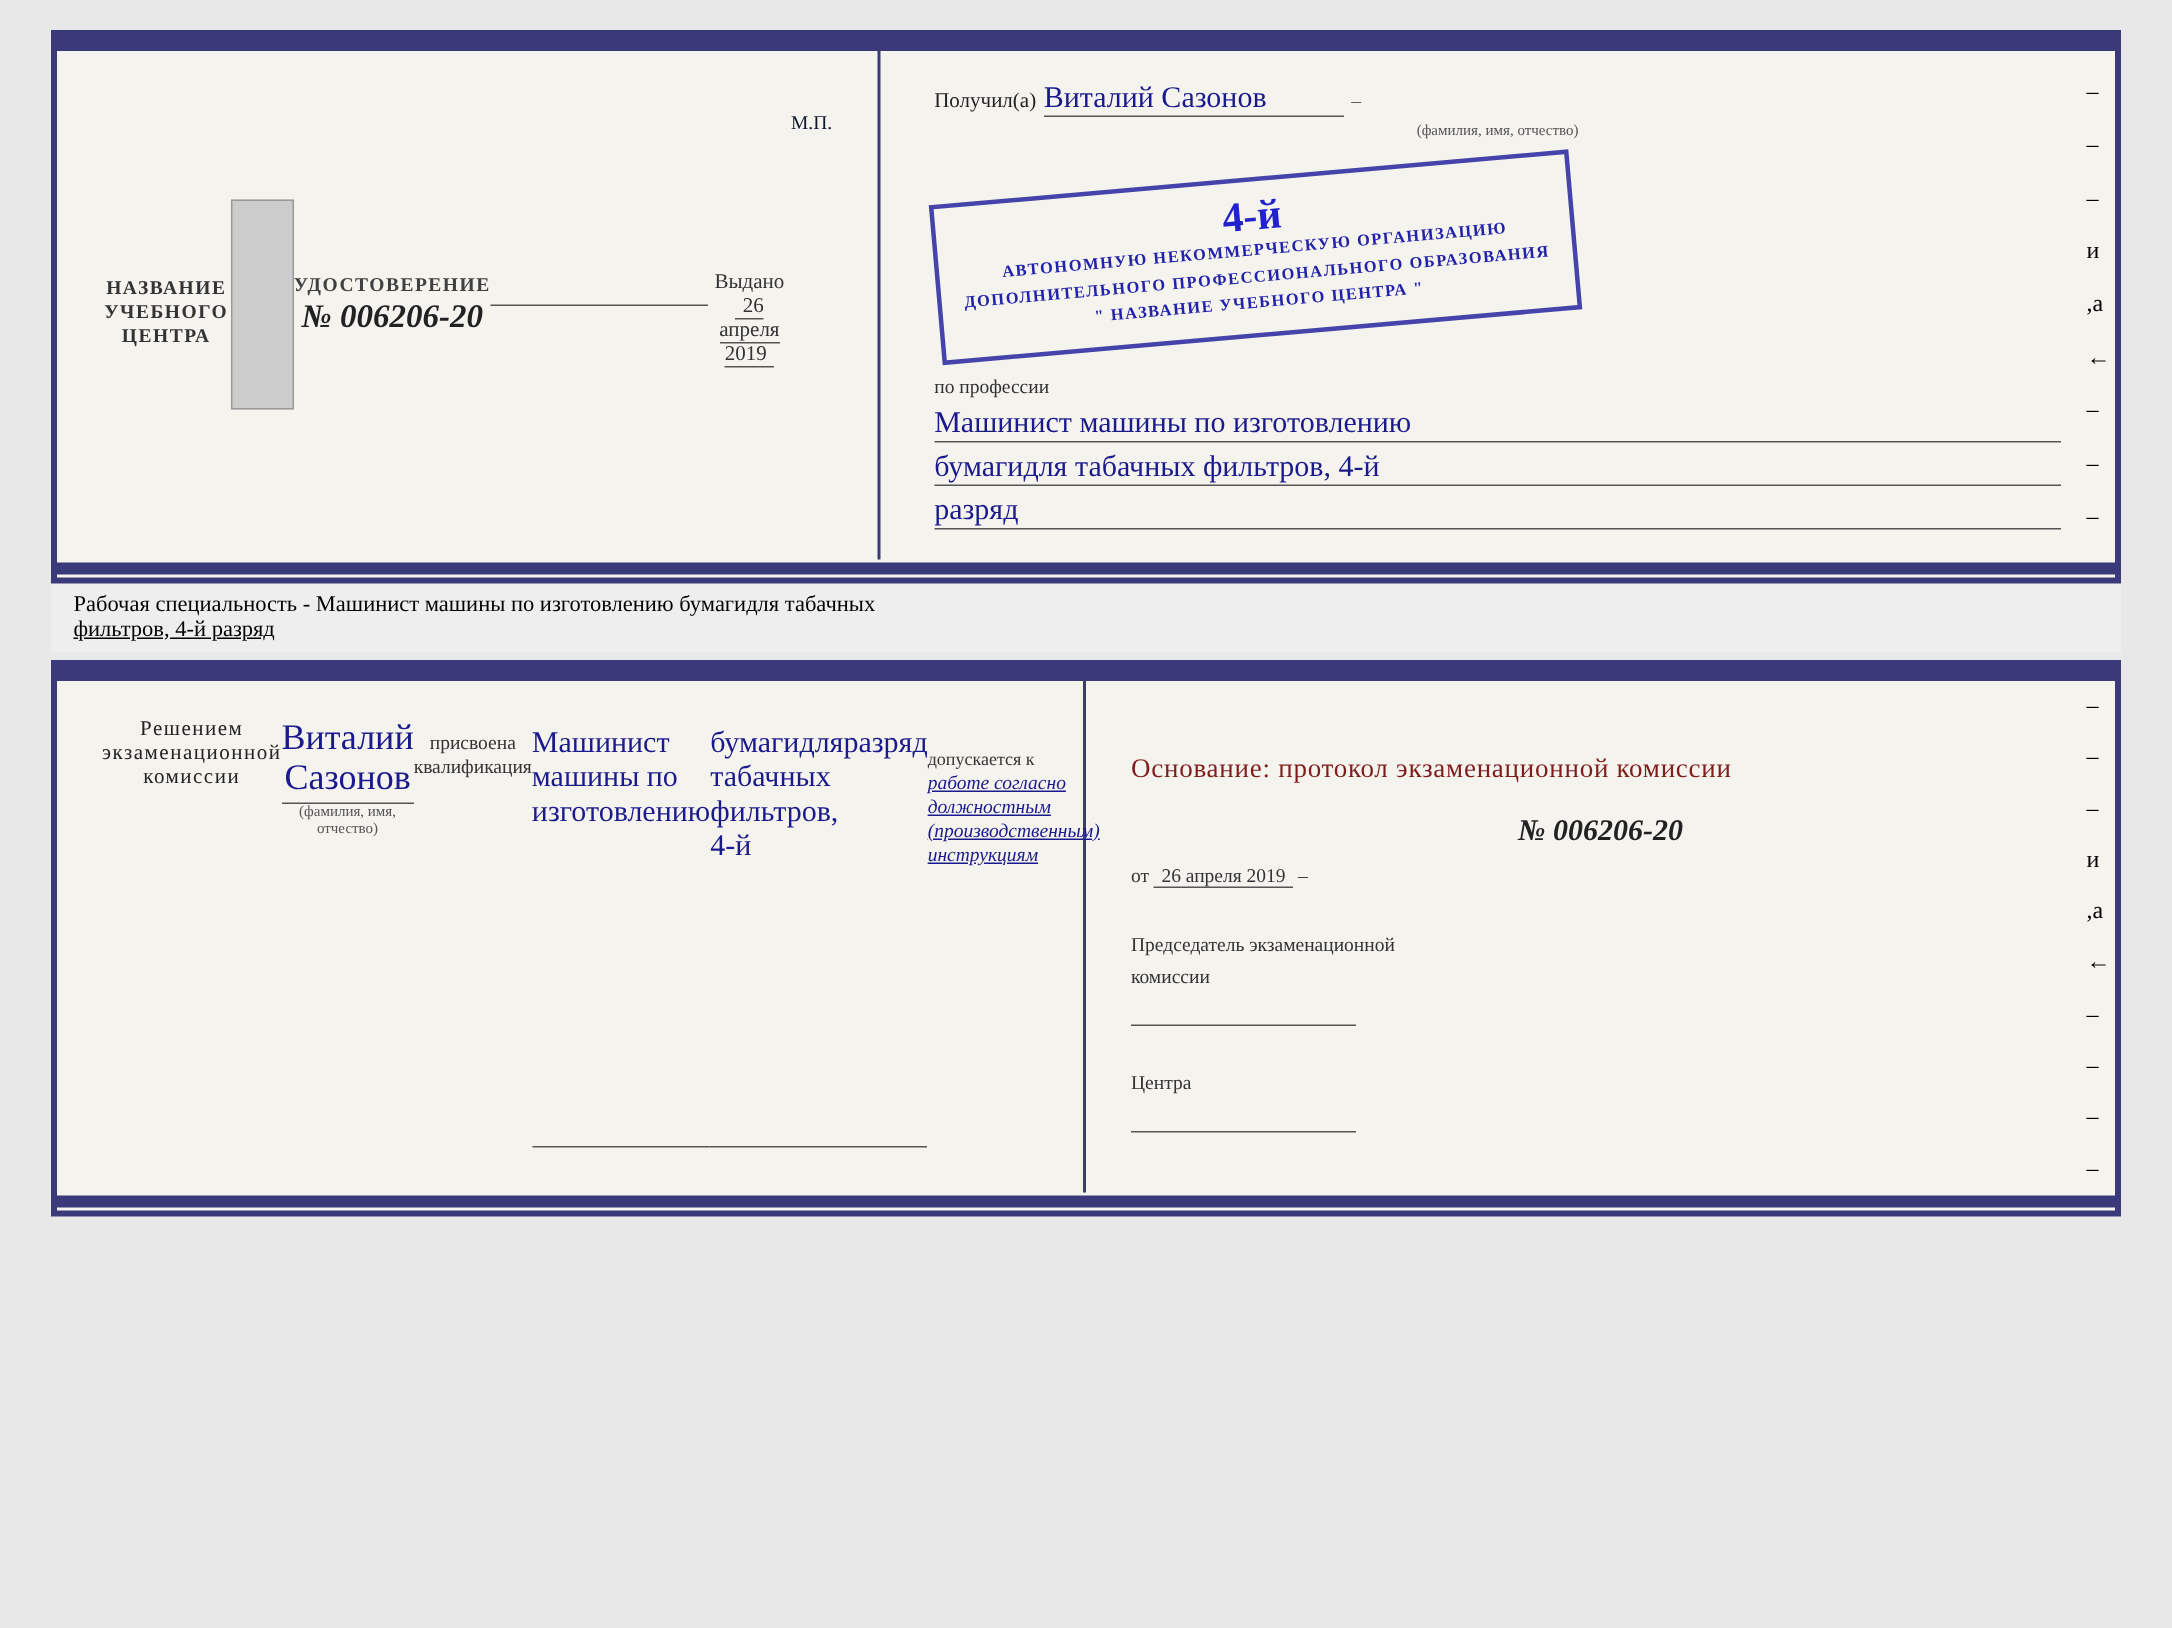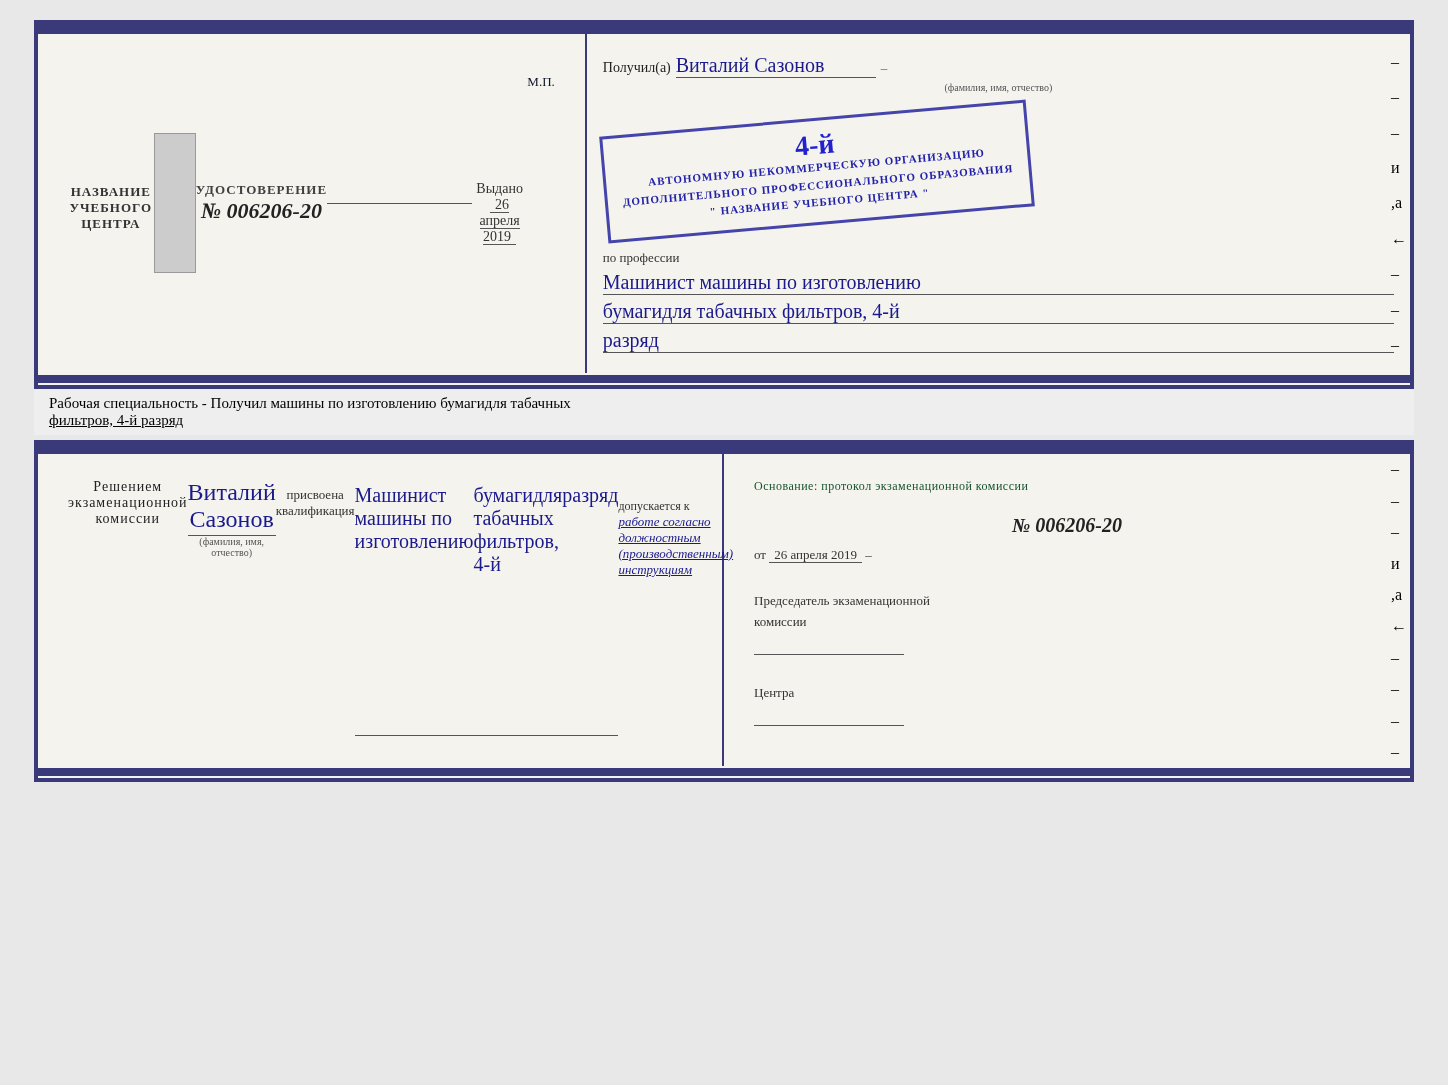--- a/index.html
+++ b/index.html
@@ -25,21 +25,21 @@
       padding: 30px 30px;
       display: flex;
       flex-direction: row;
       align-items: center;
       justify-content: space-between;
       position: relative;
     }
 
     .cert-right {
       width: 60%;
-      padding: 20px 16px;
+      padding: 20px 36px;
       position: relative;
     }
 
     .center-title {
       font-size: 13px;
       letter-spacing: 1px;
       text-align: center;
       color: #333;
       font-weight: bold;
       margin-top: 10px;
@@ -216,24 +216,25 @@
 
     .dopusk-handwritten {
       font-family: 'Segoe Script', 'Comic Sans MS', cursive;
       font-size: 13px;
       color: #1a1a8c;
       text-decoration: underline;
       font-style: italic;
     }
 
     .osnov-text {
-      font-size: 12px;
-      color: #14532d;
+      font-size: 18px;
+      color: #7f1d1d;
       letter-spacing: 0.5px;
       margin-bottom: 10px;
+      margin-top: 23px;
     }
 
     .protokol-number {
       font-size: 20px;
       font-weight: bold;
       color: #222;
       text-align: center;
       font-style: italic;
       margin: 10px 0;
     }
@@ -364,21 +365,21 @@
           <span>–</span>
           <span>–</span>
           <span>–</span>
         </div>
       </div>
     </div>
     <div class="divider-line"></div>
   </div>
 
   <div style="padding: 6px 15px; background:#eee; font-size:15px;">
-    <div>Рабочая специальность - Получил машины по изготовлению бумагидля табачных</div>
+    <div>Рабочая специальность - Машинист машины по изготовлению бумагидля табачных</div>
     <div style="text-decoration:underline;">фильтров, 4-й разряд</div>
   </div>
 
   <div class="cert-container" style="margin-top:5px;">
     <div class="top-edge-bar"></div>
     <div class="inner-content">
 
       <div class="bottom-left">
         <div class="komissia-title">Решением  экзаменационной  комиссии</div>
 

